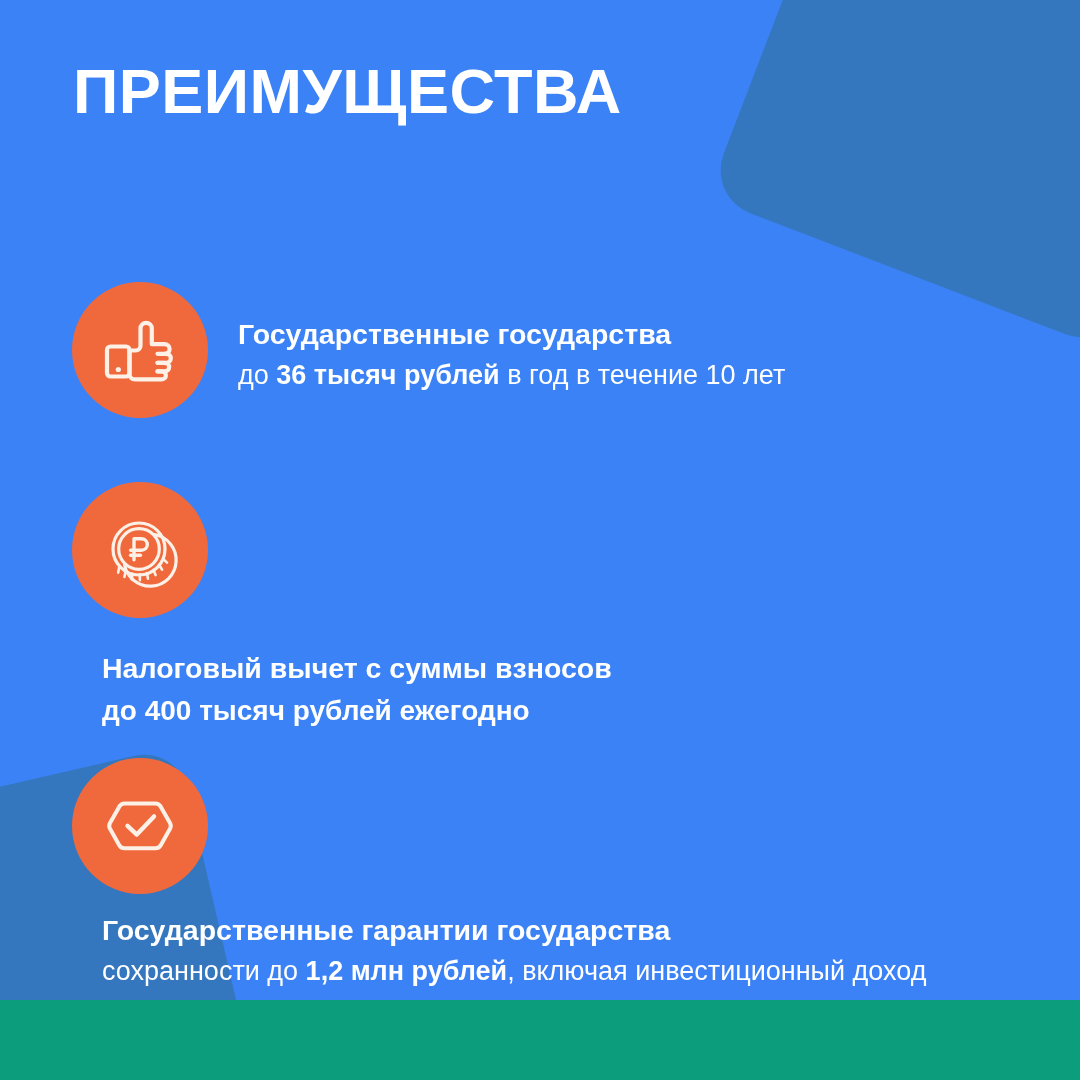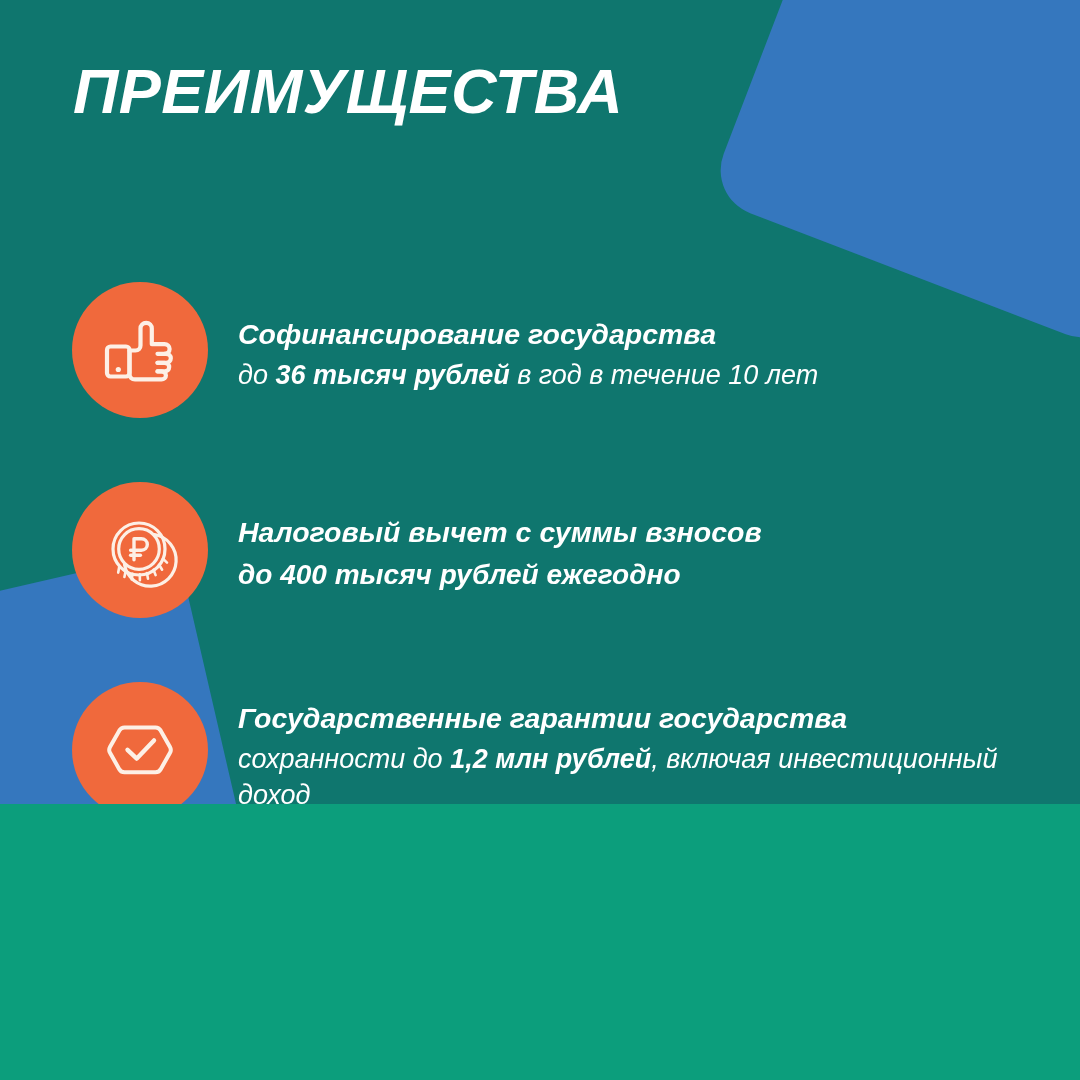--- a/index.html
+++ b/index.html
@@ -11,24 +11,23 @@
     width: 1080px;
     height: 1080px;
     overflow: hidden;
     font-family: "Liberation Sans", "DejaVu Sans", sans-serif;
     background: #0c9e7c;
   }
 
   #poster {
     position: relative;
     width: 1080px;
-    height: 804px;
-    background: #0f766e;
+    height: 1000px;
+    background: #3b82f6;
     overflow: hidden;
-    font-style: italic;
   }
 
   
   .deco-layer {
     position: absolute;
     inset: 0;
     pointer-events: none;
   }
   .blue-shape {
     position: absolute;
@@ -75,20 +74,21 @@
     width: 940px;
   }
   .benefit-row {
     position: relative;
     display: flex;
     align-items: flex-start;
     min-height: 172px;
   }
   .benefit-row + .benefit-row {
     margin-top: 28px;
+    flex-direction: column;
   }
 
   .icon-badge {
     flex: 0 0 auto;
     width: 136px;
     height: 136px;
     border-radius: 50%;
     background: #f0693c;
     display: flex;
     align-items: center;
@@ -165,21 +165,21 @@
             <path d="M59.5 54.8 L66.5 54.8 C69.2 54.8 71.2 56.7 71.2 59.1
                      C71.2 61.5 69.2 63.4 66.5 63.4 L59.5 63.4"></path>
 
             <path d="M59.5 63.4 L63.5 63.4 C66.0 63.4 67.9 65.2 67.9 67.4
                      C67.9 69.6 66.0 71.4 63.5 71.4 L37.0 71.4
                      C33.8 71.4 31.5 69.2 31.5 66.2 L31.5 42.5"></path>
           </svg>
         </span>
       </div>
       <div class="benefit-text">
-        <p class="benefit-heading">Софинансирование государства</p>
+        <p class="benefit-heading">Государственные государства</p>
         <p class="benefit-sub"><span>до </span><b>36 тысяч рублей</b><span> в год в течение 10 лет</span></p>
       </div>
     </div>
 
     <div class="benefit-row row-2">
       <div class="icon-badge">
         <span>
           <svg width="84" height="84" viewBox="0 0 84 84" fill="none" stroke="#fdf0e6" stroke-width="3.2" stroke-linecap="round" stroke-linejoin="round">
 
             <path d="M22.0 52.0 A26 26 0 1 0 52.0 22.0" transform="translate(4.5,4.5)"></path>

